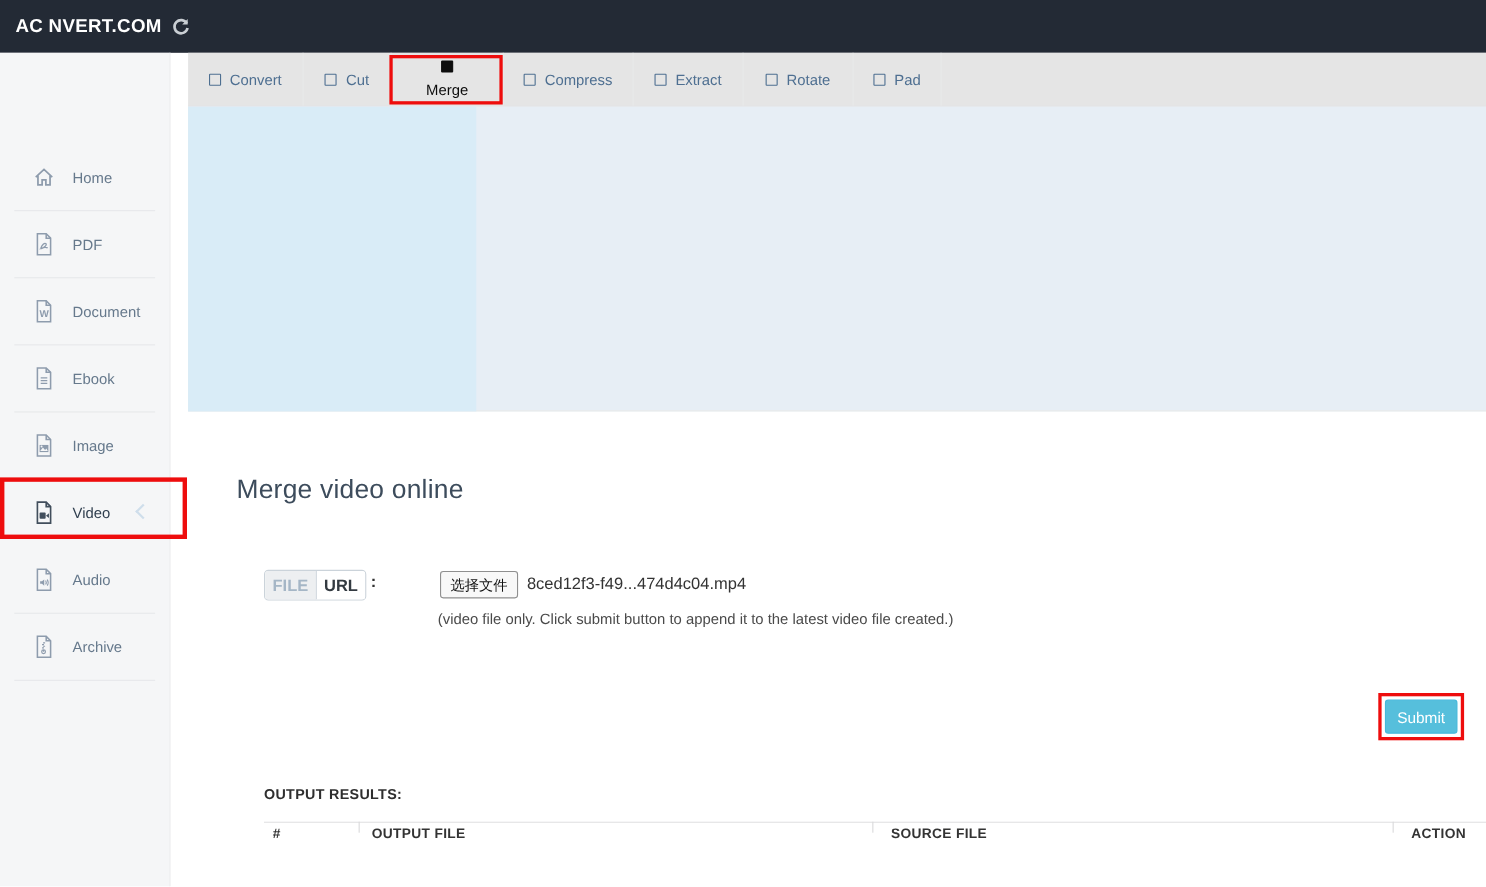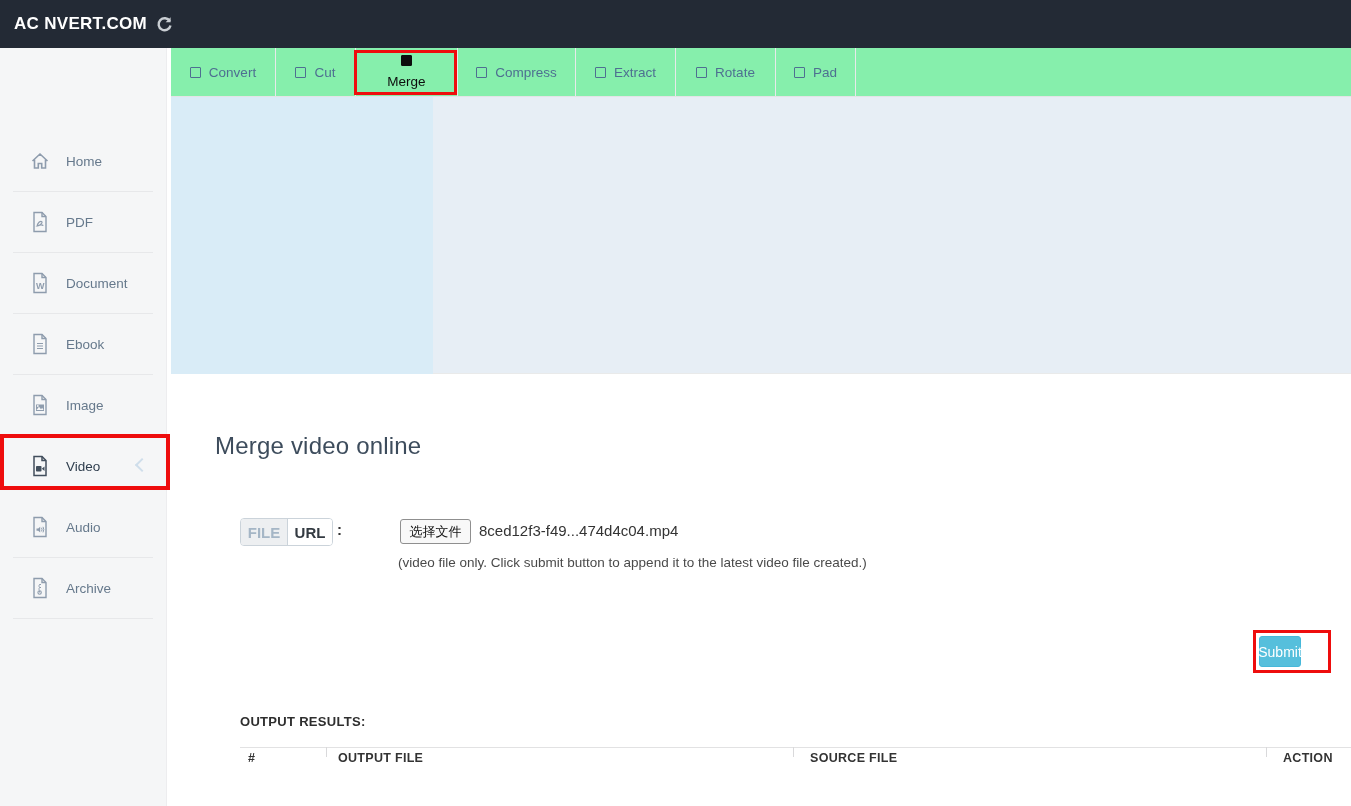--- a/index.html
+++ b/index.html
@@ -14,21 +14,21 @@
   
   .topbar {
     position:absolute; left:0; top:0; width:1351px; height:48px;
     background:#232a35; display:flex; align-items:center; padding-left:14px;
   }
   .logo-text { color:#ffffff; font-weight:bold; font-size:17px; letter-spacing:.3px; }
   .logo-icon { margin-left:8px; display:inline-flex; }
 
   
   .sidebar {
-    position:absolute; left:0; top:48px; width:167px; height:758px;
+    position:absolute; left:0; top:48px; width:155px; height:758px;
     background:#f5f6f7; border-right:1px solid #ededef;
   }
   .side-nav { padding-top:83px; }
   .side-item {
     height:61px; margin:0 13px; display:flex; align-items:center;
     padding-left:17px; gap:16px; border-bottom:1px solid #e7e8ea;
     cursor:pointer;
   }
   .side-item .lbl { font-size:13.5px; color:#66798c; }
   .side-item.selected { border-bottom-color:transparent; position:relative; }
@@ -36,21 +36,21 @@
   .side-icon { width:20px; height:22px; flex:0 0 20px; display:flex; align-items:center; }
   .chevron-left {
     position:absolute; right:6px; top:24px; width:10px; height:10px;
     border-left:2px solid #cfdeeb; border-bottom:2px solid #cfdeeb;
     transform:rotate(45deg);
   }
 
   
   .tabbar {
     position:absolute; left:171px; top:48px; width:1180px; height:49px;
-    background:#86efac; border-bottom:1px solid #e3e4e6; display:flex;
+    background:#e5e5e5; border-bottom:1px solid #e3e4e6; display:flex;
   }
   .tab {
     height:48px; display:flex; align-items:center; justify-content:center;
     gap:8px; border-right:1px solid #e8e9ea; font-size:13.5px; color:#4e6f91;
     cursor:pointer;
   }
   .tab .sq { width:11px; height:11px; border:1.5px solid #4e6f91; border-radius:1px; }
   .tab.selected { color:#0d0d0d; font-weight:normal;flex-direction:column; }
   .tab.selected .sq { background:#0d0d0d; border-color:#0d0d0d; }
   .t0{width:105px;} .t1{width:80px;} .t2{width:102px;} .t3{width:118px;}
@@ -92,21 +92,21 @@
     font-family:"Liberation Sans", sans-serif; cursor:pointer;
   }
   .file-name {
     position:absolute; left:479px; top:522px; font-size:15px; color:#333;
   }
   .form-note {
     position:absolute; left:398px; top:555px; font-size:13.5px; color:#4a4a4a;
   }
 
   .submit-btn {
-    position:absolute; left:1259px; top:636px; width:42px; height:31px;
+    position:absolute; left:1259px; top:636px; width:66px; height:31px;
     background:#56bfdc; border:1px solid #46b8da; border-radius:3px;
     color:#ffffff; font-size:14px; display:flex; align-items:center; justify-content:center;
     cursor:pointer; font-family:"Liberation Sans", sans-serif;
   }
 
   .output-label {
     position:absolute; left:240px; top:714px; font-size:13px; font-weight:bold;
     color:#2e2e2e; letter-spacing:.3px;
   }
 

